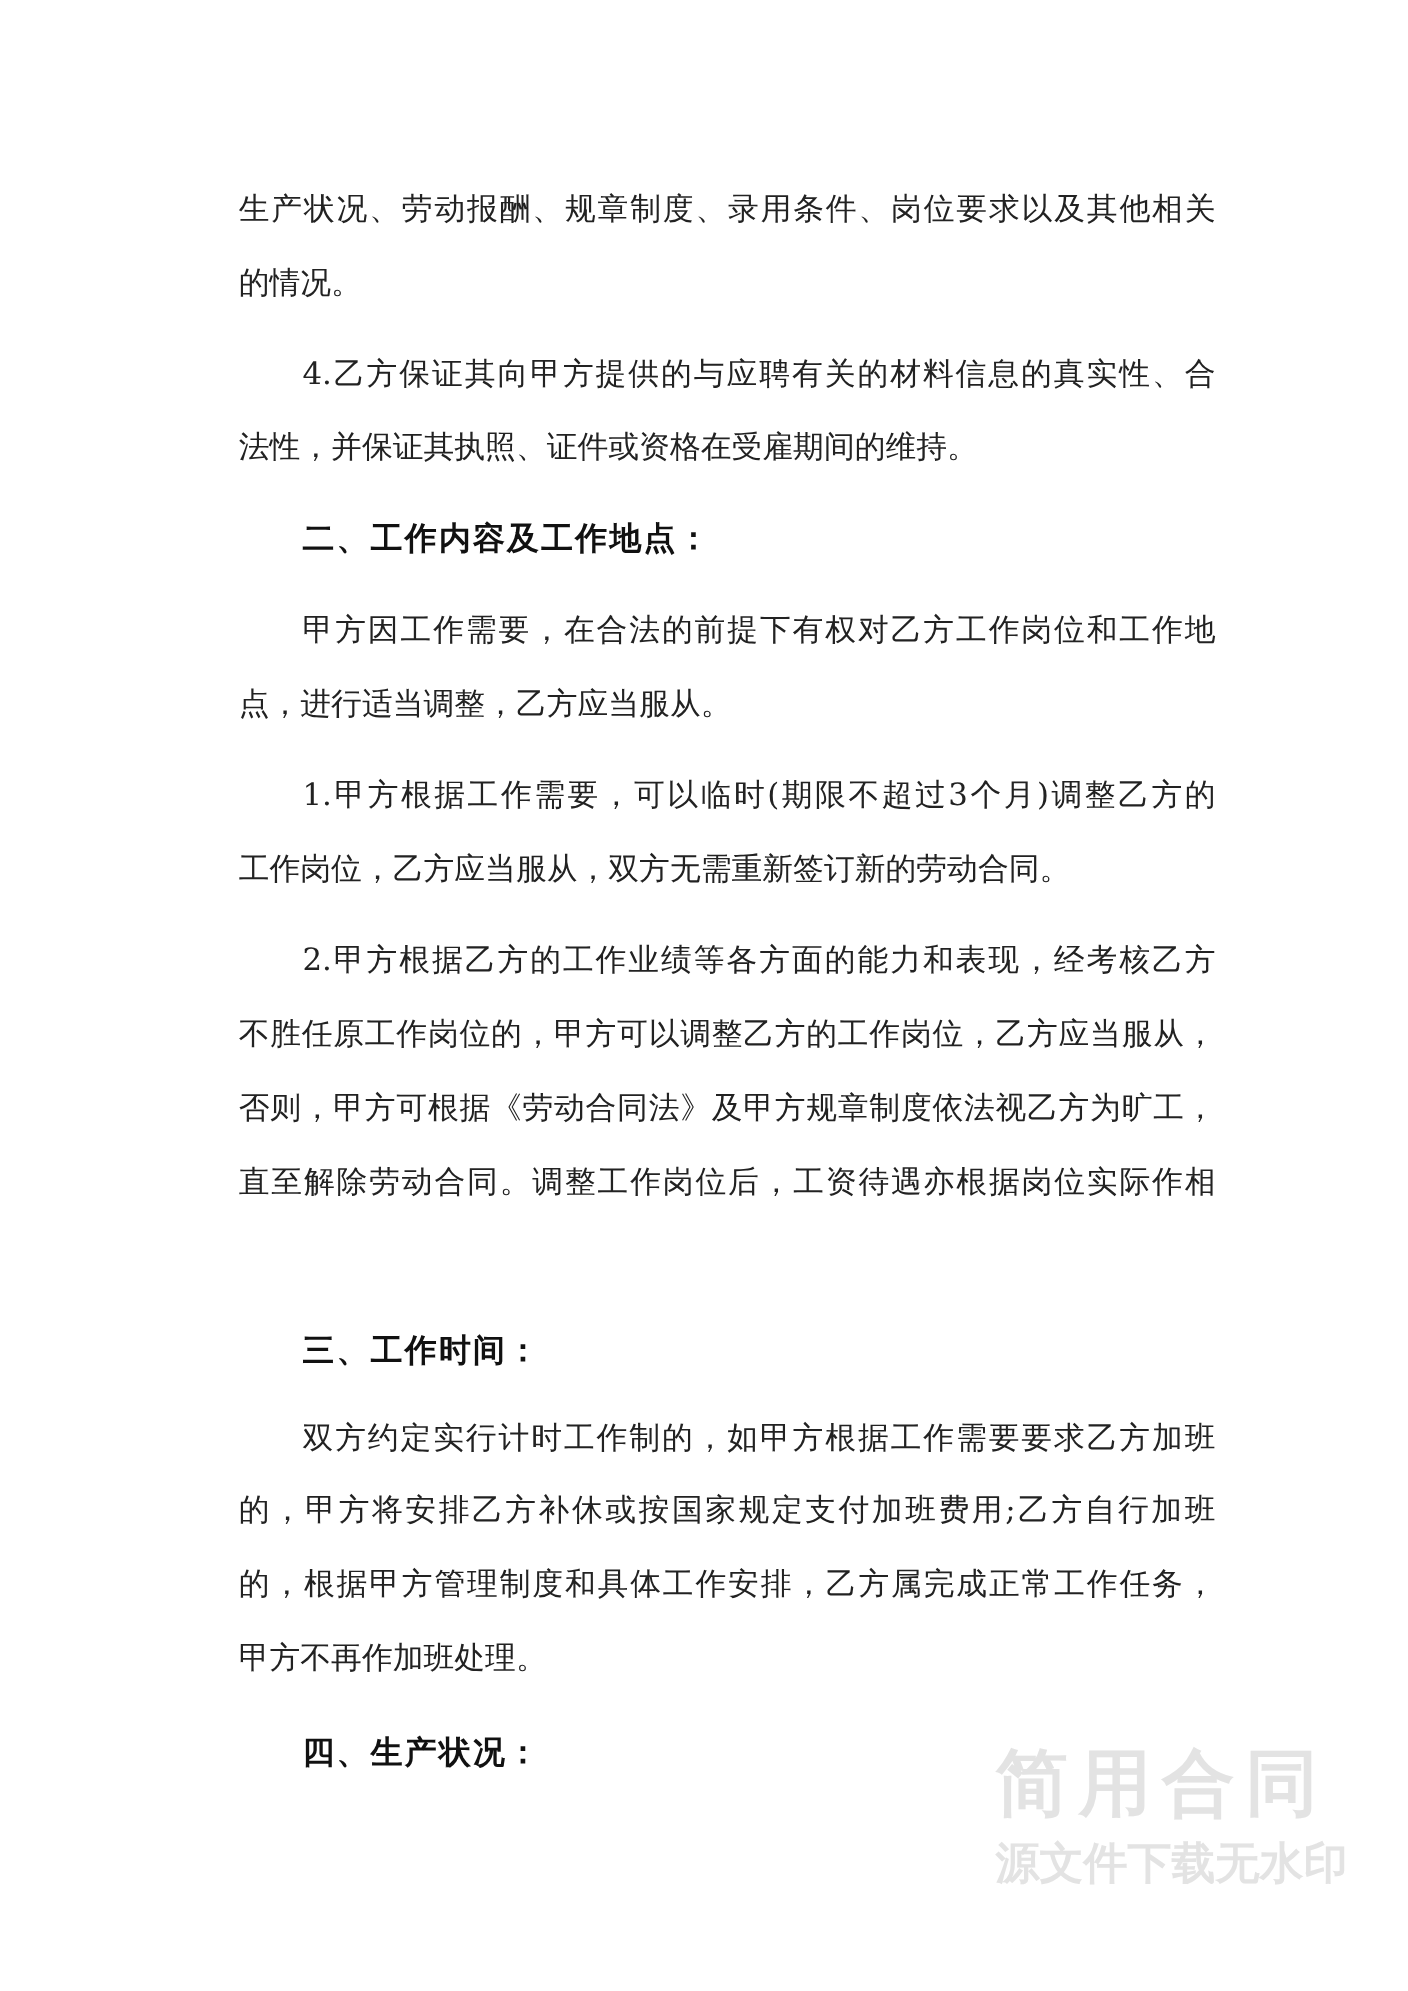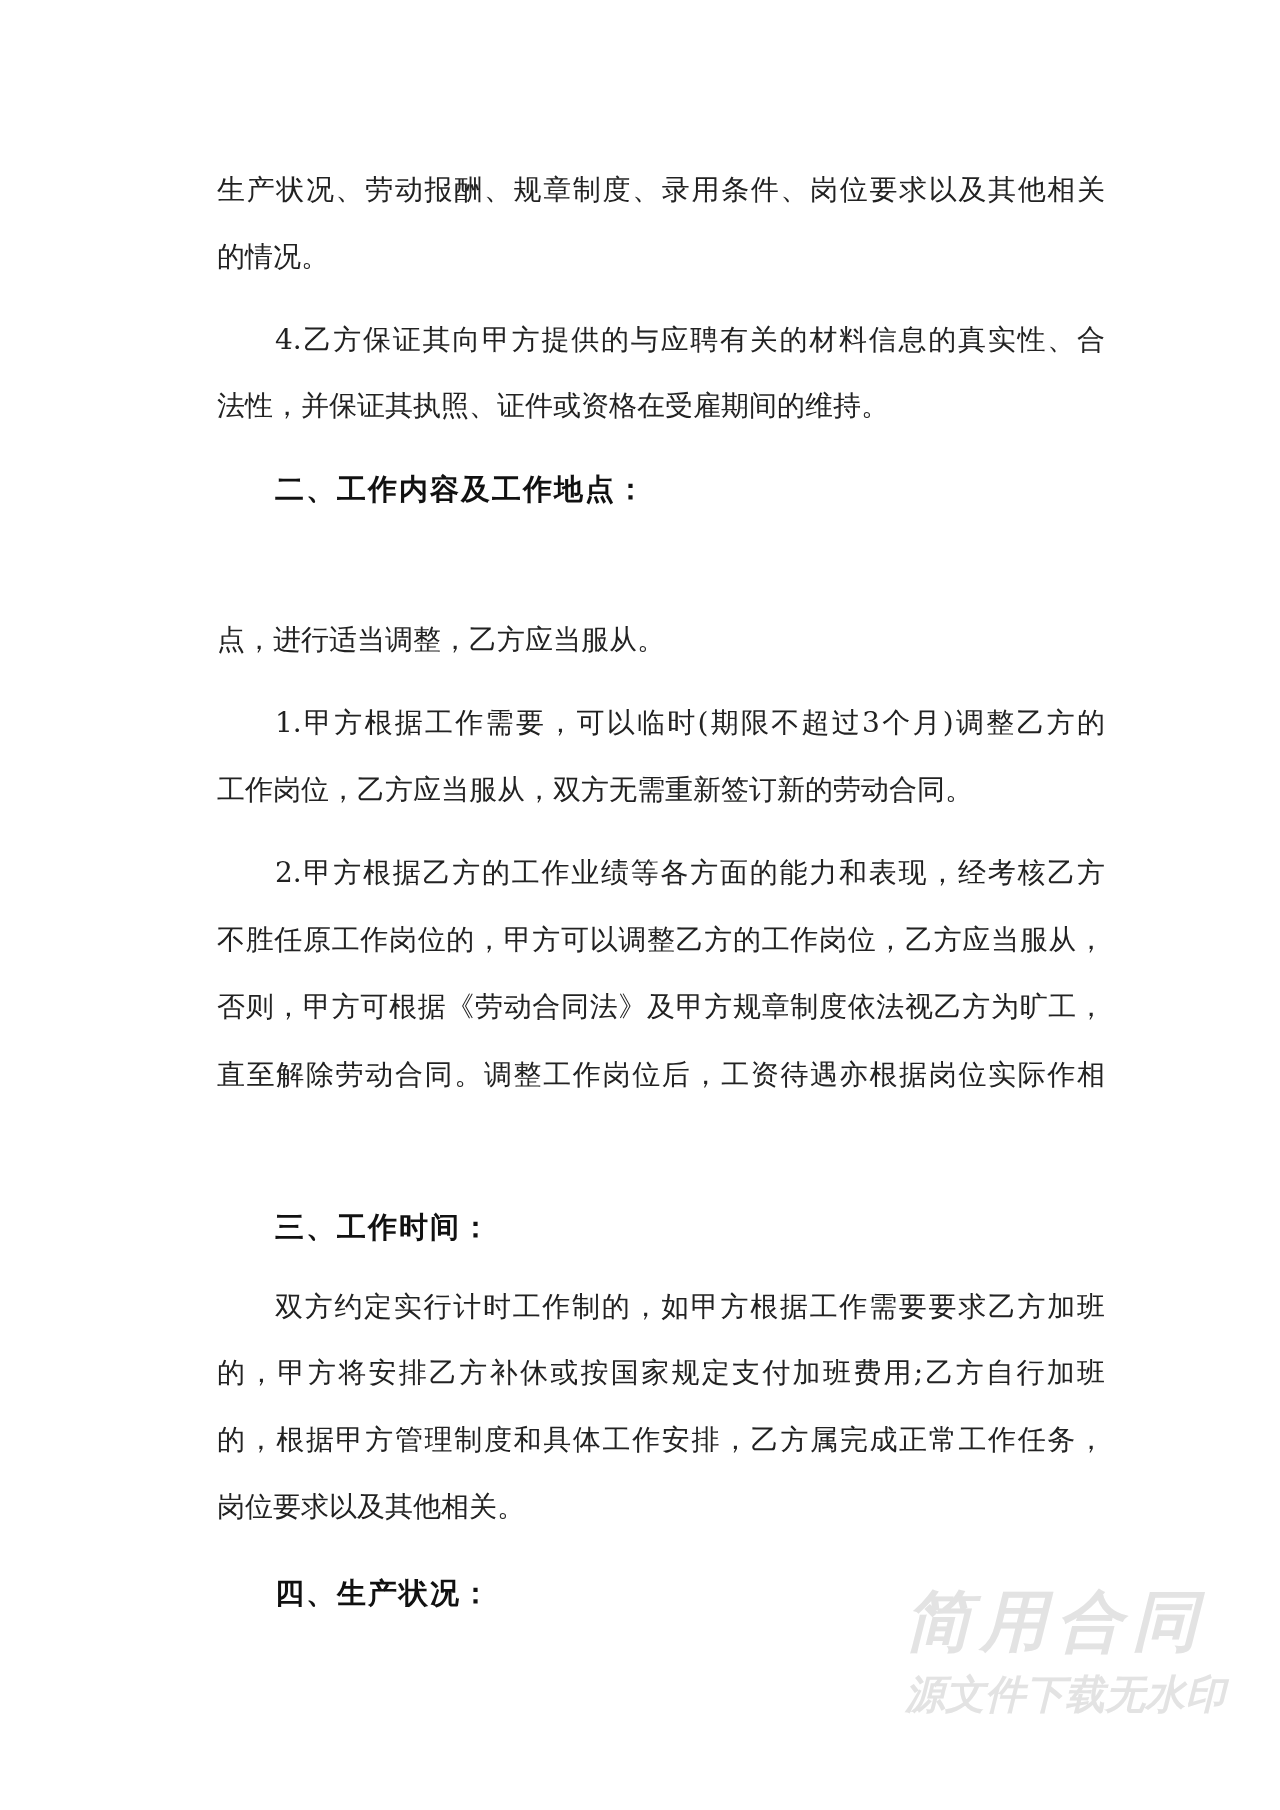--- a/index.html
+++ b/index.html
@@ -36,55 +36,55 @@
     color: #111;
     white-space: nowrap;
   }
   .watermark {
     position: absolute;
     left: 885px;
     width: 295px;
     color: #e3e3e3;
     font-family: "DejaVu Sans", "Liberation Sans", sans-serif;
     font-weight: 700;
-    font-style: italic;
     white-space: nowrap;
     text-align: justify;
     text-align-last: justify;
   }
   .wm-main { top: 1590px; height: 64px; line-height: 64px; font-size: 66px; letter-spacing: 2px; }
   .wm-sub  { top: 1676px; height: 36px; line-height: 36px; font-size: 40px; }
 </style>
 </head>
 <body>
 
 <div class="page">
 
   <div class="line" style="top:170px">生产状况、劳动报酬、规章制度、录用条件、岗位要求以及其他相关</div>
   <div class="line last" style="top:237px">的情况。</div>
 
   <div class="line indent" style="top:320px">4.乙方保证其向甲方提供的与应聘有关的材料信息的真实性、合</div>
   <div class="line last" style="top:386px">法性，并保证其执照、证件或资格在受雇期间的维持。</div>
 
   <div class="heading" style="top:469px">二、工作内容及工作地点：</div>
 
+  <div class="line indent" style="top:553px">甲方因工作需要，在合法的前提下有权对乙方工作岗位和工作地</div>
   <div class="line last" style="top:620px">点，进行适当调整，乙方应当服从。</div>
 
   <div class="line indent" style="top:703px">1.甲方根据工作需要，可以临时(期限不超过3个月)调整乙方的</div>
   <div class="line last" style="top:770px">工作岗位，乙方应当服从，双方无需重新签订新的劳动合同。</div>
 
   <div class="line indent" style="top:853px">2.甲方根据乙方的工作业绩等各方面的能力和表现，经考核乙方</div>
   <div class="line" style="top:920px">不胜任原工作岗位的，甲方可以调整乙方的工作岗位，乙方应当服从，</div>
   <div class="line" style="top:987px">否则，甲方可根据《劳动合同法》及甲方规章制度依法视乙方为旷工，</div>
   <div class="line" style="top:1055px">直至解除劳动合同。调整工作岗位后，工资待遇亦根据岗位实际作相</div>
 
   <div class="heading" style="top:1207px">三、工作时间：</div>
 
   <div class="line indent" style="top:1287px">双方约定实行计时工作制的，如甲方根据工作需要要求乙方加班</div>
   <div class="line" style="top:1353px">的，甲方将安排乙方补休或按国家规定支付加班费用;乙方自行加班</div>
   <div class="line" style="top:1420px">的，根据甲方管理制度和具体工作安排，乙方属完成正常工作任务，</div>
-  <div class="line last" style="top:1487px">岗位要求以及其他相关。</div>
+  <div class="line last" style="top:1487px">甲方不再作加班处理。</div>
 
   <div class="heading" style="top:1573px">四、生产状况：</div>
 
   <div class="watermark wm-main">简用合同</div>
   <div class="watermark wm-sub">源文件下载无水印</div>
 </div>
 
 </body></html>

